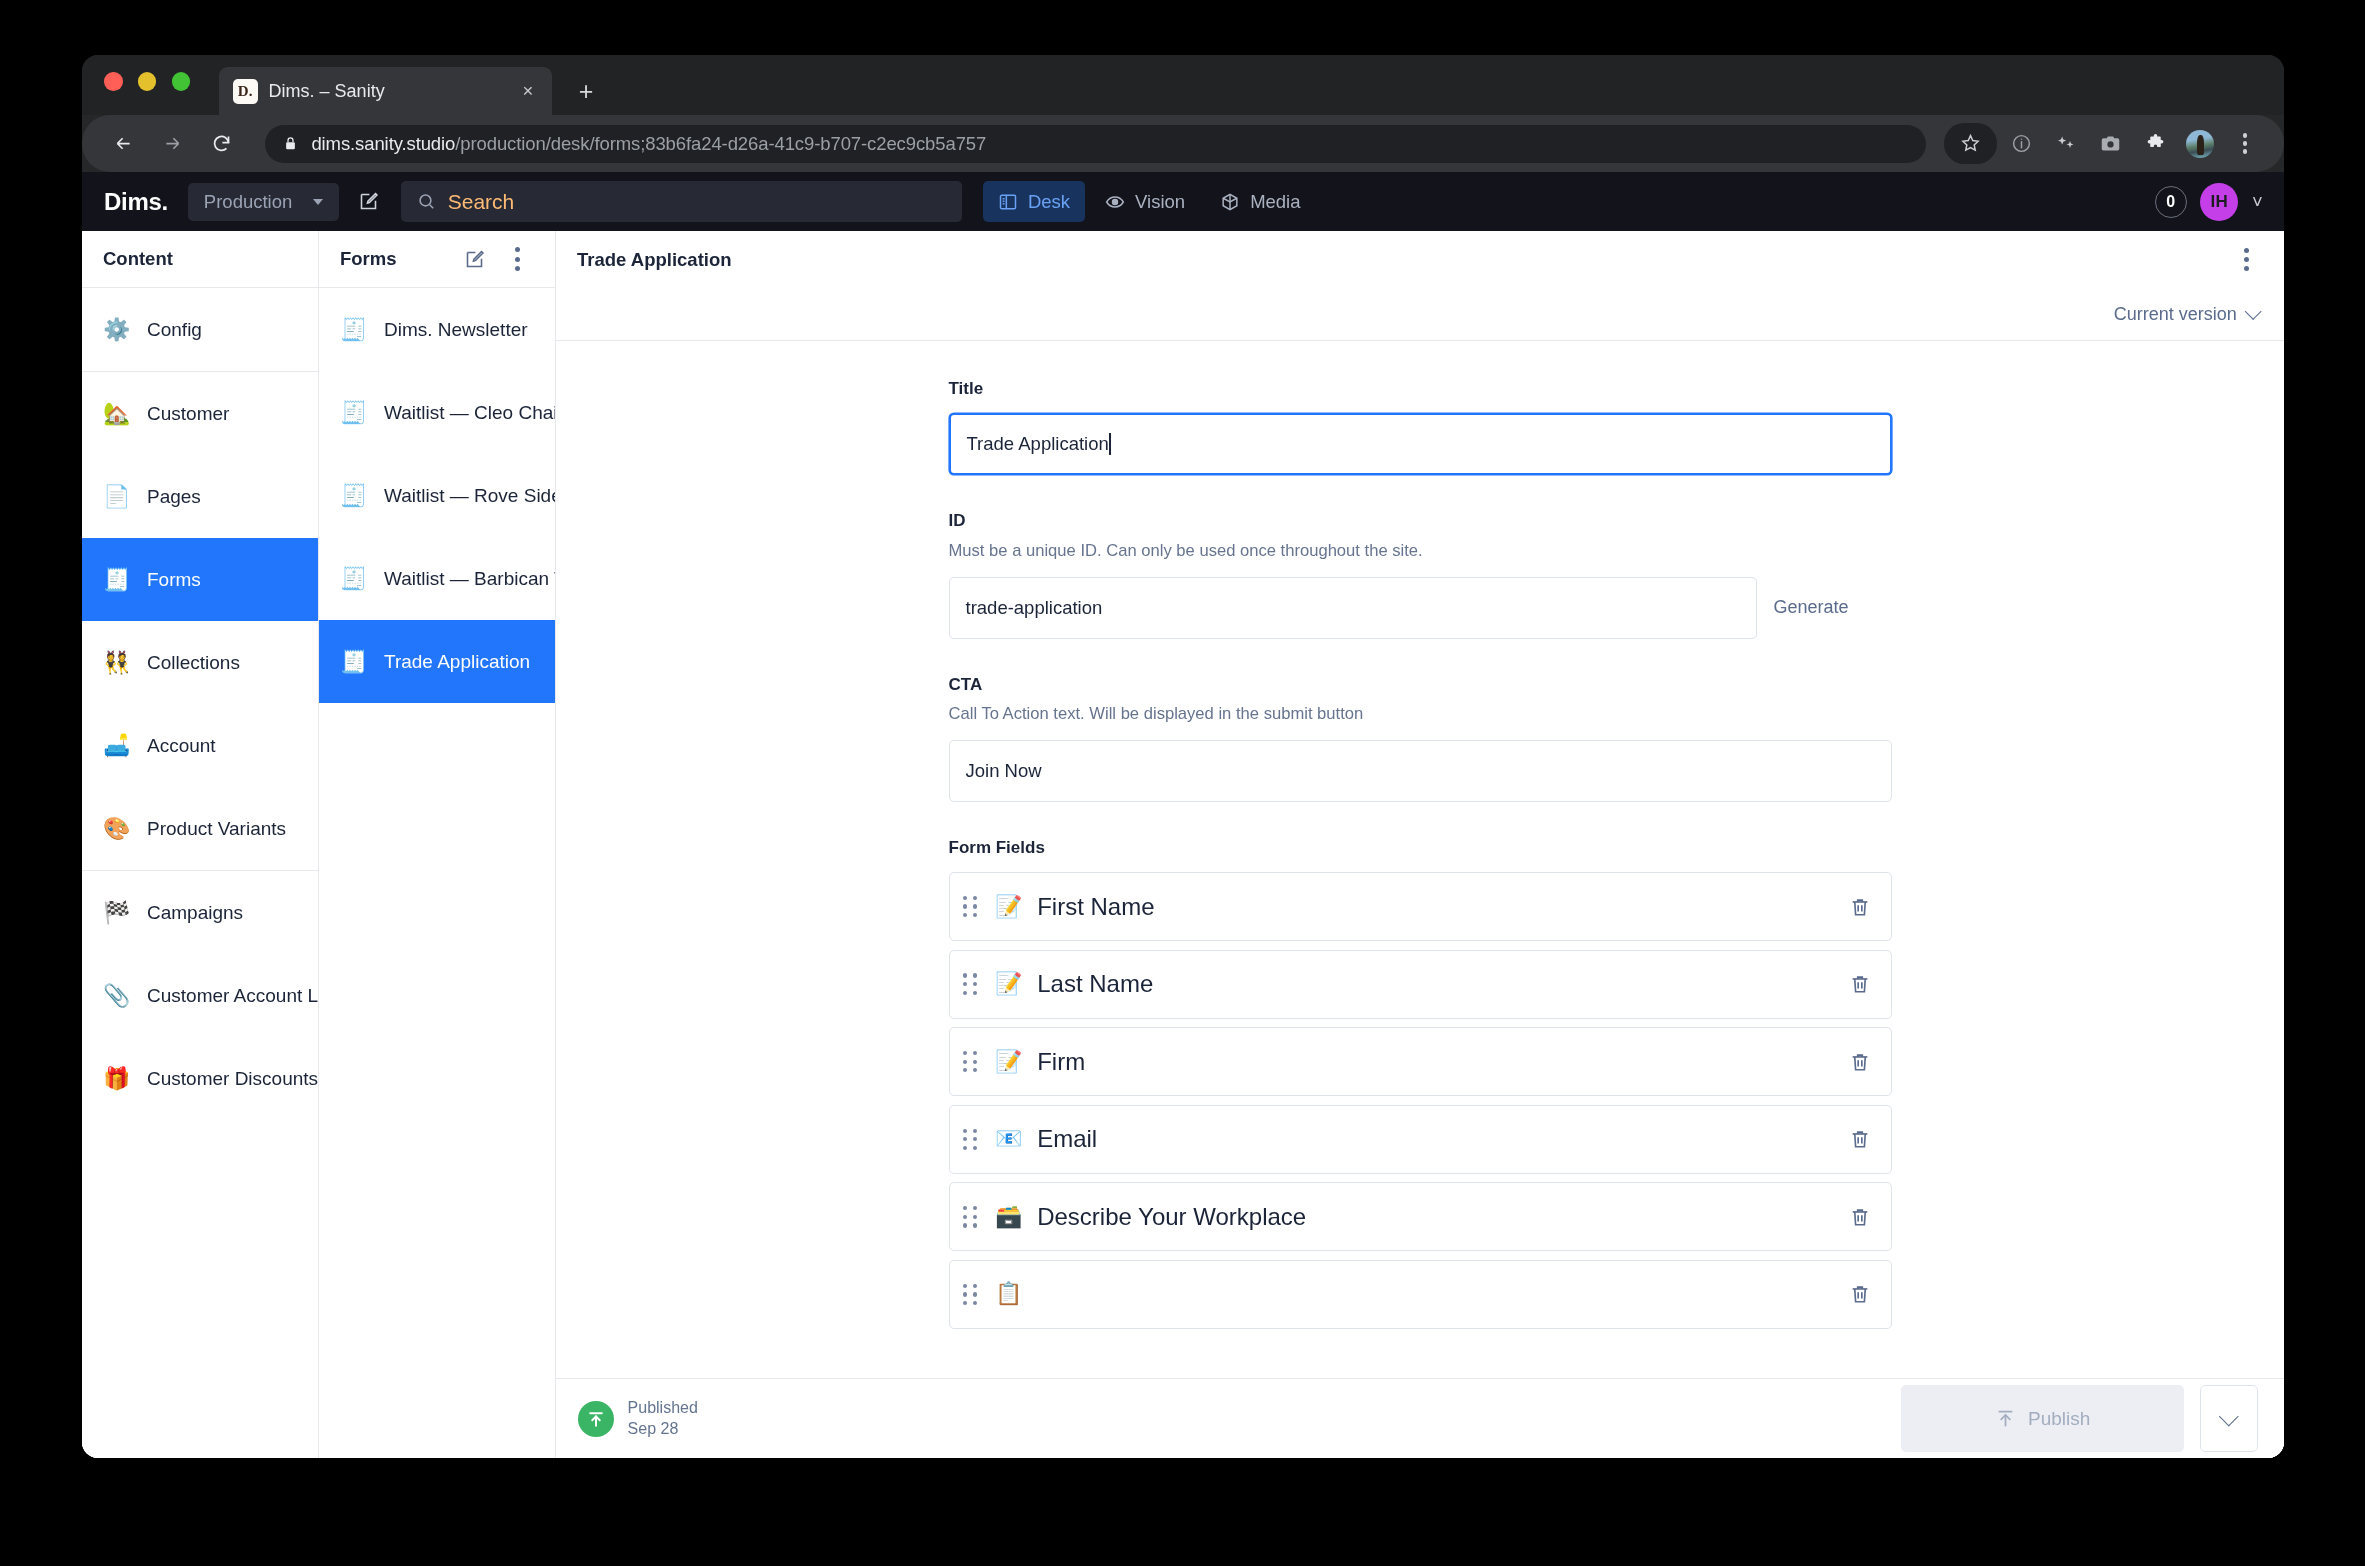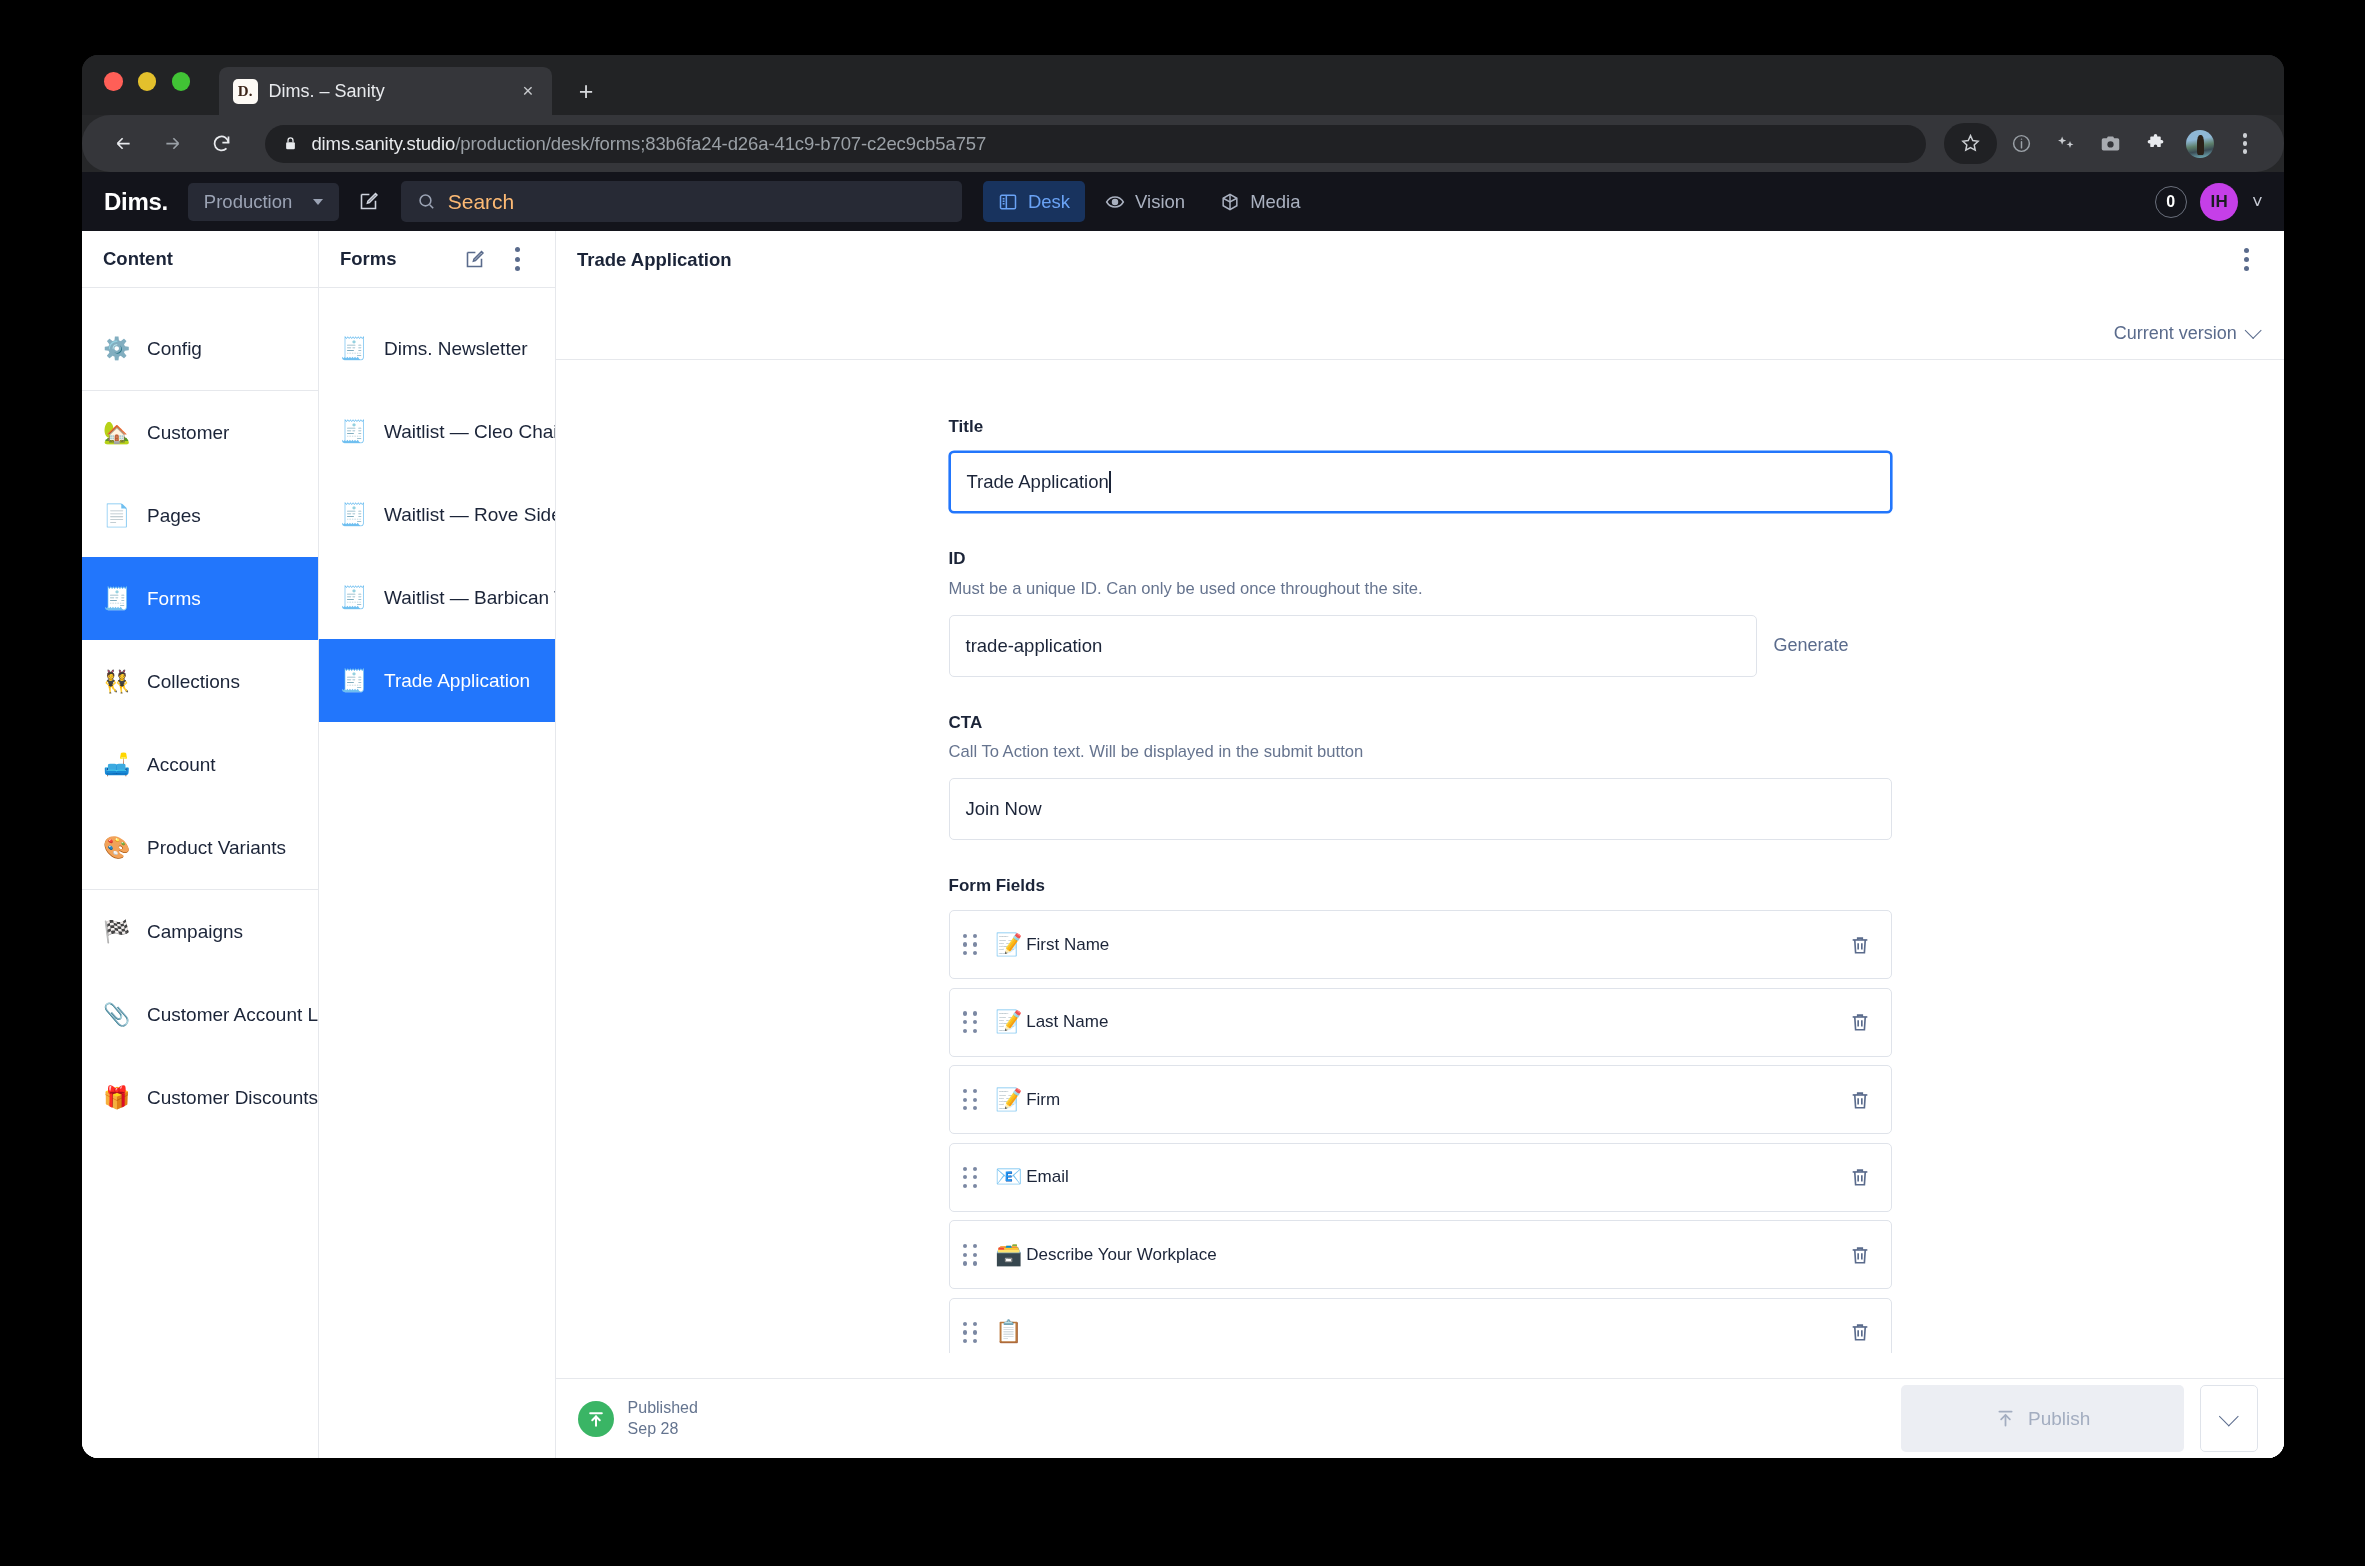--- a/index.html
+++ b/index.html
@@ -187,21 +187,21 @@
     width: 38px; height: 38px; border-radius: 50%;
     background: #c53fe8;
     display:flex;align-items:center;justify-content:center;
     color:#1b1c22; font-size: 17px; font-weight: bold; letter-spacing: 0.3px;
   }
   .user-chev { color: #c8ccd6; font-size: 18.5px; }
 
   
   .panes { flex: 1 1 auto; display: flex; min-height: 0; background: #fff; }
 
-  .pane { display: flex; flex-direction: column; min-height: 0; background: #fff; gap: 19px; }
+  .pane { display: flex; flex-direction: column; min-height: 0; background: #fff; }
   .pane-content { flex: 1 1 auto; overflow: hidden; }
 
   .pane-header {
     height: 57px; flex: 0 0 auto;
     display: flex; align-items: center;
     padding: 0 21px;
     border-bottom: 1.2px solid #e6e8ec;
     font-size: 18.5px; font-weight: bold; color: #1b2438;
   }
   .pane-header .spacer { flex: 1 1 auto; }
@@ -264,21 +264,21 @@
 
   .ff-row {
     height: 69px; margin-bottom: 8.6px;
     border: 1.2px solid #dfe3ea; border-radius: 5px;
     display: flex; align-items: center; gap: 0; padding: 0 17px 0 13.6px;
     background: #fff;
   }
   .drag-dots { display: grid; grid-template-columns: 4.3px 4.3px; gap: 4.3px 5.5px; margin-right: 16px; flex:0 0 auto; }
   .drag-dots i { width: 4.3px; height: 4.3px; border-radius: 50%; background: #7b88a3; display:block; }
   .ff-emoji { font-size: 22px; width: 31px; text-align:center; flex:0 0 auto; line-height:1; }
-  .ff-label { font-size: 17px; color: #1b2438; margin-left: 2px; flex: 1 1 auto; white-space: nowrap; }
+  .ff-label { font-size: 24px; color: #1b2438; margin-left: 13px; flex: 1 1 auto; white-space: nowrap; }
   .trash { width: 27px; height: 27px; color:#5a6b8c; flex:0 0 auto; display:flex; align-items:center; justify-content:center;}
   .trash svg { width: 22px; height: 22px; }
 
   .doc-fade {
     position: absolute; left: 0; right: 0; bottom: 0; height: 6.2px;
     background: #fff;
   }
 
   
   .doc-footer {

